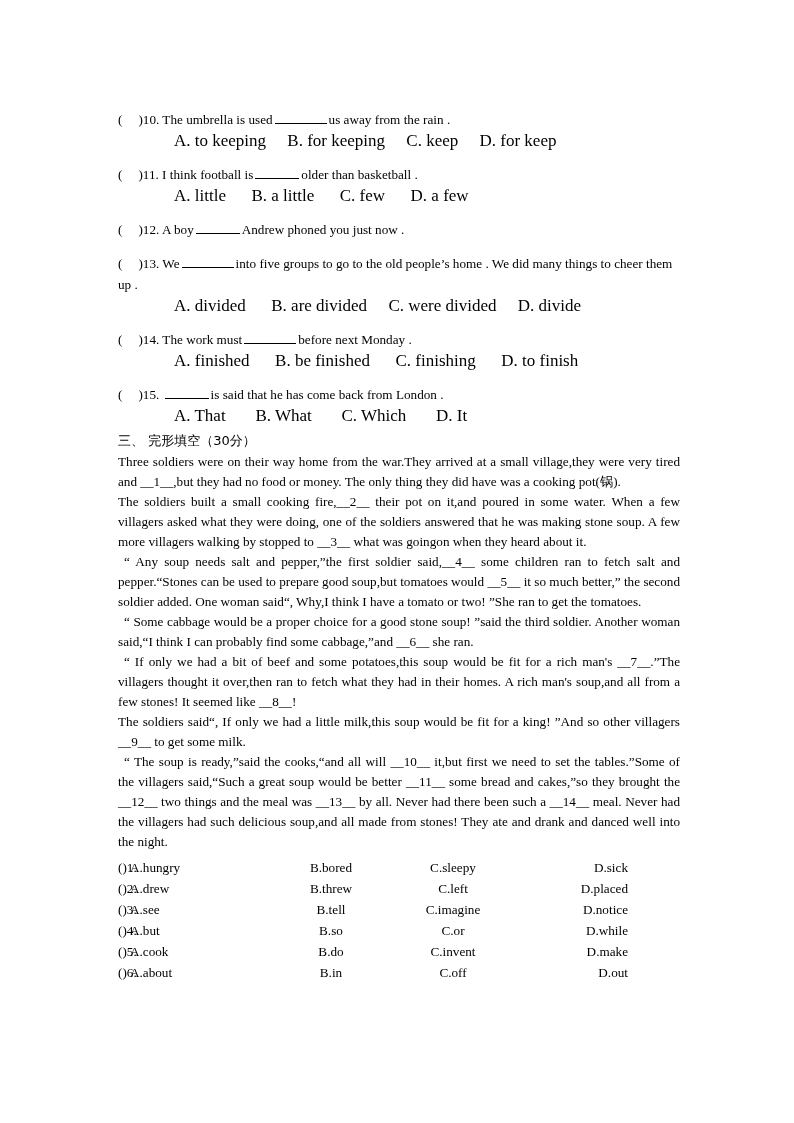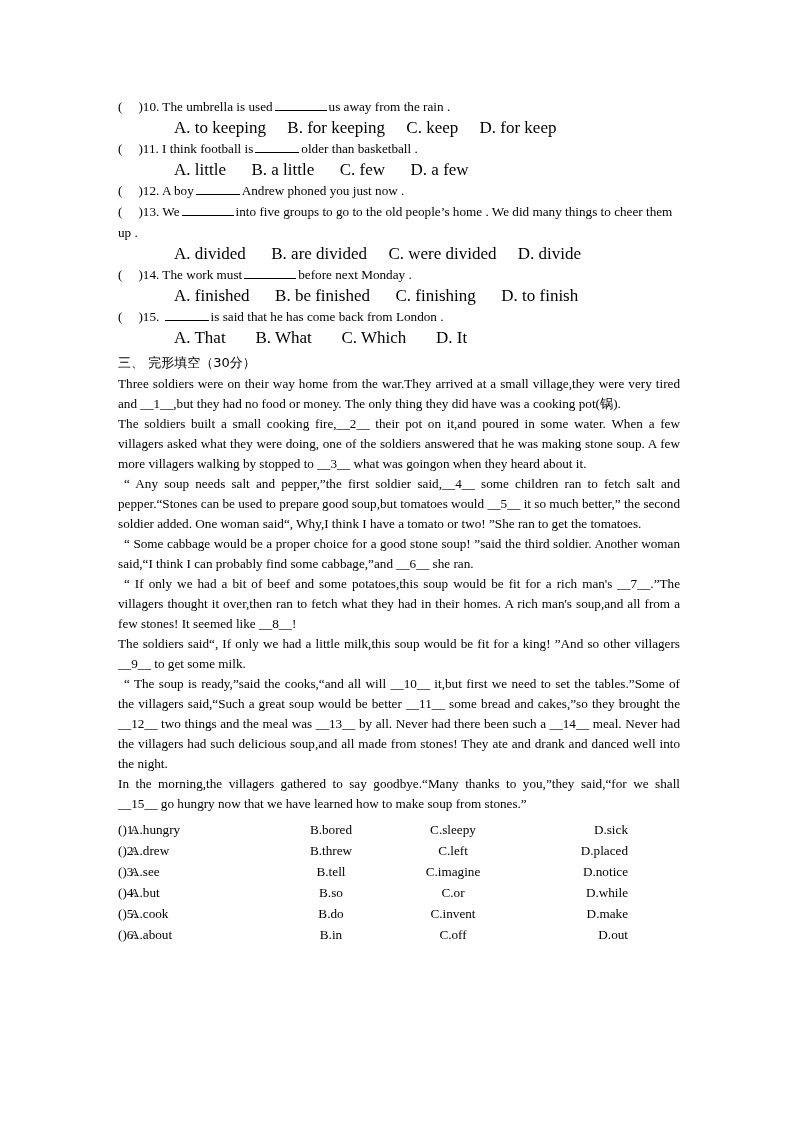--- a/index.html
+++ b/index.html
@@ -23,20 +23,21 @@
     height: 1123px;
     box-sizing: border-box;
     padding: 96px 114px 0 118px;
   }
   .content {
     width: 562px;
   }
   .mc-stem {
     font-size: 13.2px;
     line-height: 21px;
+    margin-top: 13px;
   }
   .mc-stem.wrap {
     white-space: normal;
   }
   .paren {
     letter-spacing: 0;
   }
   .paren .gap {
     display: inline-block;
     width: 16px;
@@ -162,21 +163,20 @@
     <div class="section-heading">三、 完形填空（30分）</div>
 
     <div>
       <p class="passage-para">Three soldiers were on their way home from the war.They arrived at a small village,they were very tired and __1__,but they had no food or money. The only thing they did have was a cooking pot(锅).</p>
       <p class="passage-para">The soldiers built a small cooking fire,__2__ their pot on it,and poured in some water. When a few villagers asked what they were doing, one of the soldiers answered that he was making stone soup. A few more villagers walking by stopped to __3__ what was goingon when they heard about it.</p>
       <p class="passage-para indent-q">“ Any soup needs salt and pepper,”the first soldier said,__4__ some children ran to fetch salt and pepper.“Stones can be used to prepare good soup,but tomatoes would __5__ it so much better,” the second soldier added. One woman said“, Why,I think I have a tomato or two! ”She ran to get the tomatoes.</p>
       <p class="passage-para indent-q">“ Some cabbage would be a proper choice for a good stone soup! ”said the third soldier. Another woman said,“I think I can probably find some cabbage,”and __6__ she ran.</p>
       <p class="passage-para indent-q">“ If only we had a bit of beef and some potatoes,this soup would be fit for a rich man's __7__.”The villagers thought it over,then ran to fetch what they had in their homes. A rich man's soup,and all from a few stones! It seemed like __8__!</p>
       <p class="passage-para">The soldiers said“, If only we had a little milk,this soup would be fit for a king! ”And so other villagers __9__ to get some milk.</p>
       <p class="passage-para indent-q">“ The soup is ready,”said the cooks,“and all will __10__ it,but first we need to set the tables.”Some of the villagers said,“Such a great soup would be better __11__ some bread and cakes,”so they brought the __12__ two things and the meal was __13__ by all. Never had there been such a __14__ meal. Never had the villagers had such delicious soup,and all made from stones! They ate and drank and danced well into the night.</p>
-      <p class="passage-para">In the morning,the villagers gathered to say goodbye.“Many thanks to you,”they said,“for we shall __15__ go hungry now that we have learned how to make soup from stones.”</p>
     </div>
 
     <div class="cloze-answers">
 
       <div class="ans-row">
         <span class="a-paren"><span>(</span><span class="gap"></span><span>)</span><span>1.</span></span>
         <span class="a-a">A.hungry</span>
         <span class="a-b">B.bored</span>
         <span class="a-c">C.sleepy</span>
         <span class="a-d">D.sick</span>

